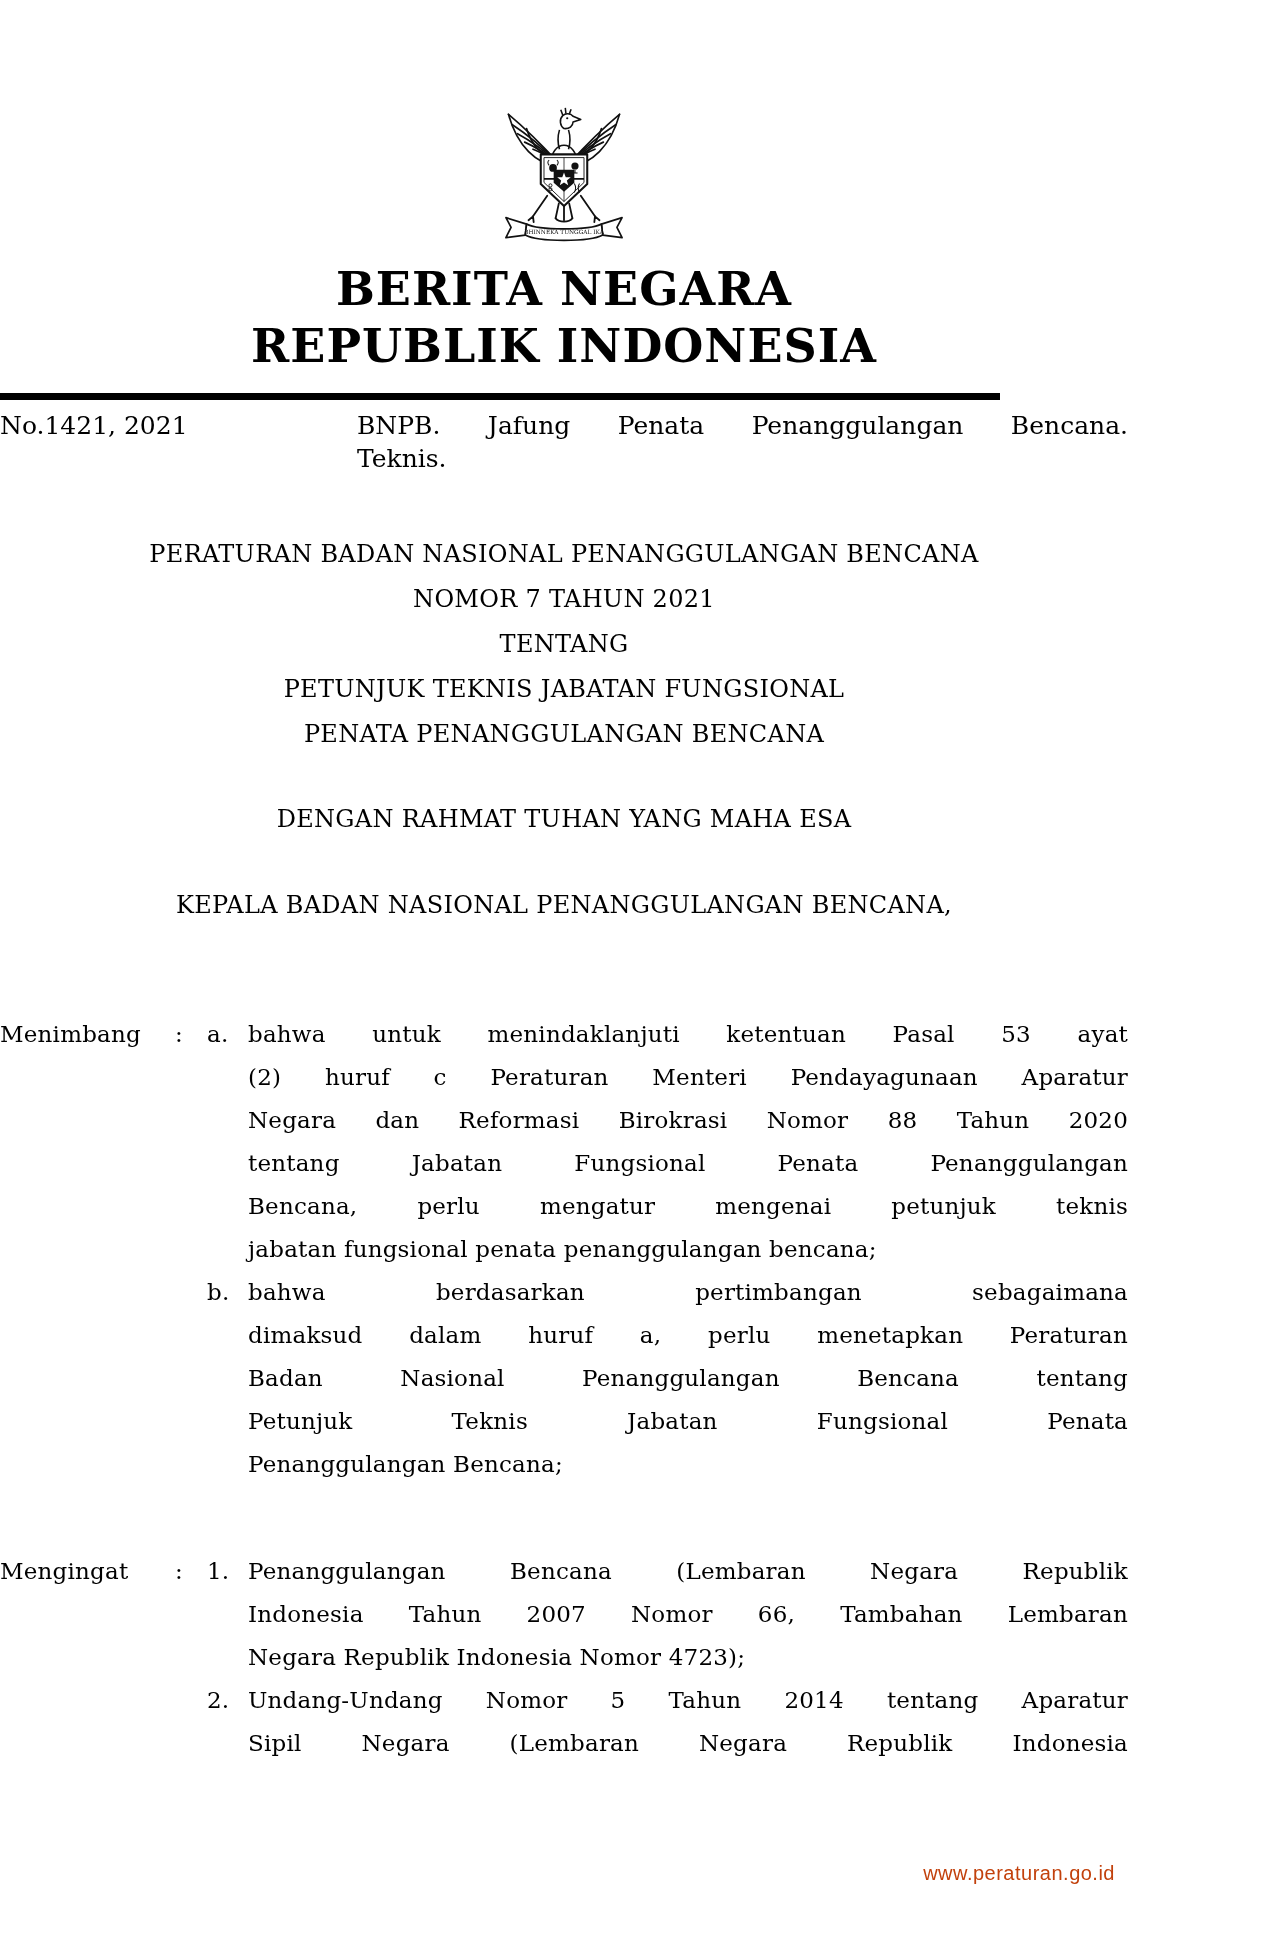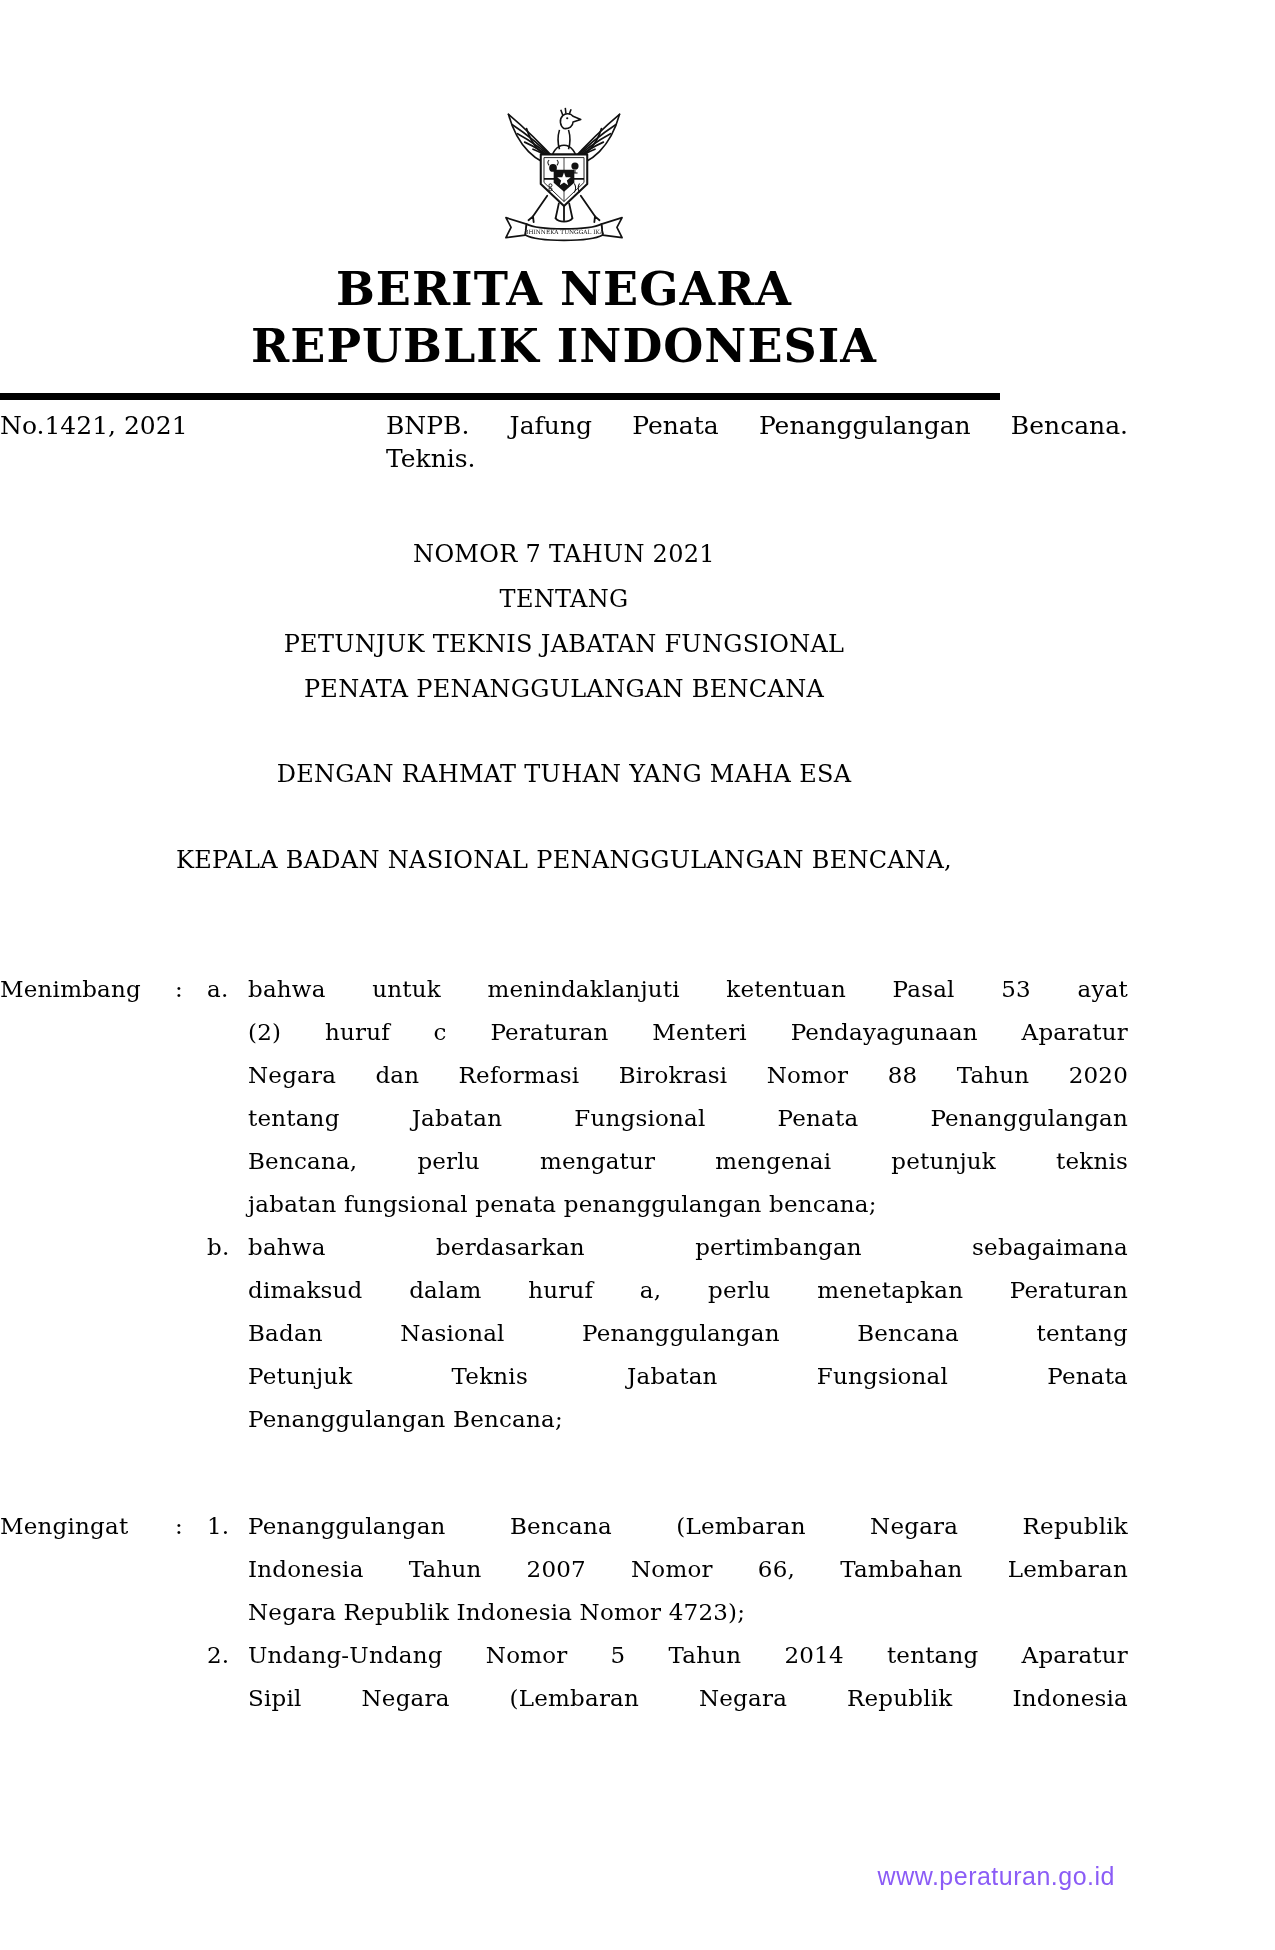--- a/index.html
+++ b/index.html
@@ -14,21 +14,21 @@
   }
   .content{padding-right:147px;}
   
   .emblem-wrap{padding-top:100px;text-align:center;height:152px;}
   .masthead-title{
     text-align:center;font-weight:bold;
     font-size:46px;line-height:57px;letter-spacing:1px;
     margin-top:9px;
   }
   .rule{height:7px;background:#000;margin-top:18px;margin-left:0;width:1000px;}
-  .header-row{display:flex;margin-top:9px;font-size:25px;line-height:33px;gap:29px;}
+  .header-row{display:flex;margin-top:9px;font-size:25px;line-height:33px;}
   .gazette-number{width:357px;flex:none;}
   .subject-block{flex:1;}
   
   .title-block{margin-top:57px;text-align:center;font-size:24px;line-height:45px;letter-spacing:.3px;}
   .invocation{margin-top:40px;text-align:center;font-size:24px;line-height:45px;letter-spacing:.3px;}
   .official{margin-top:41px;text-align:center;font-size:24px;line-height:45px;letter-spacing:.3px;}
   
   .clause{display:flex;font-size:23px;line-height:43px;letter-spacing:.2px;}
   .clause.menimbang{margin-top:85px;}
   .clause.mengingat{margin-top:64px;}
@@ -38,21 +38,21 @@
   .c-item{display:flex;}
   .c-marker{width:41px;flex:none;}
   .c-lines{flex:1;}
   .jline{line-height:43px;white-space:nowrap;}
   .jline.just{white-space:normal;text-align:justify;text-align-last:justify;}
   .subject-block .jline{line-height:33px;}
   
   .watermark{
     position:absolute;top:1862px;right:160px;
     font-family:"Liberation Sans","DejaVu Sans",sans-serif;
-    font-size:25px;color:#8b5cf6;letter-spacing:.5px;
+    font-size:20px;color:#c2410c;letter-spacing:.5px;
   }
 </style>
 </head>
 <body>
 
 <div class="page">
   <div class="content">
 
     <div class="emblem-wrap">
       <svg width="142" height="152" viewBox="0 0 220 235">
@@ -130,20 +130,21 @@
 
     <div class="header-row">
       <div class="gazette-number">No.1421, 2021</div>
       <div class="subject-block">
         <div class="jline just">BNPB. Jafung Penata Penanggulangan Bencana.</div>
         <div class="jline">Teknis.</div>
       </div>
     </div>
 
     <div class="title-block">
+      <div>PERATURAN BADAN NASIONAL PENANGGULANGAN BENCANA</div>
       <div>NOMOR 7 TAHUN 2021</div>
       <div>TENTANG</div>
       <div>PETUNJUK TEKNIS JABATAN FUNGSIONAL</div>
       <div>PENATA PENANGGULANGAN BENCANA</div>
     </div>
 
     <div class="invocation">DENGAN RAHMAT TUHAN YANG MAHA ESA</div>
     <div class="official">KEPALA BADAN NASIONAL PENANGGULANGAN BENCANA,</div>
 
     <section class="clause menimbang">

